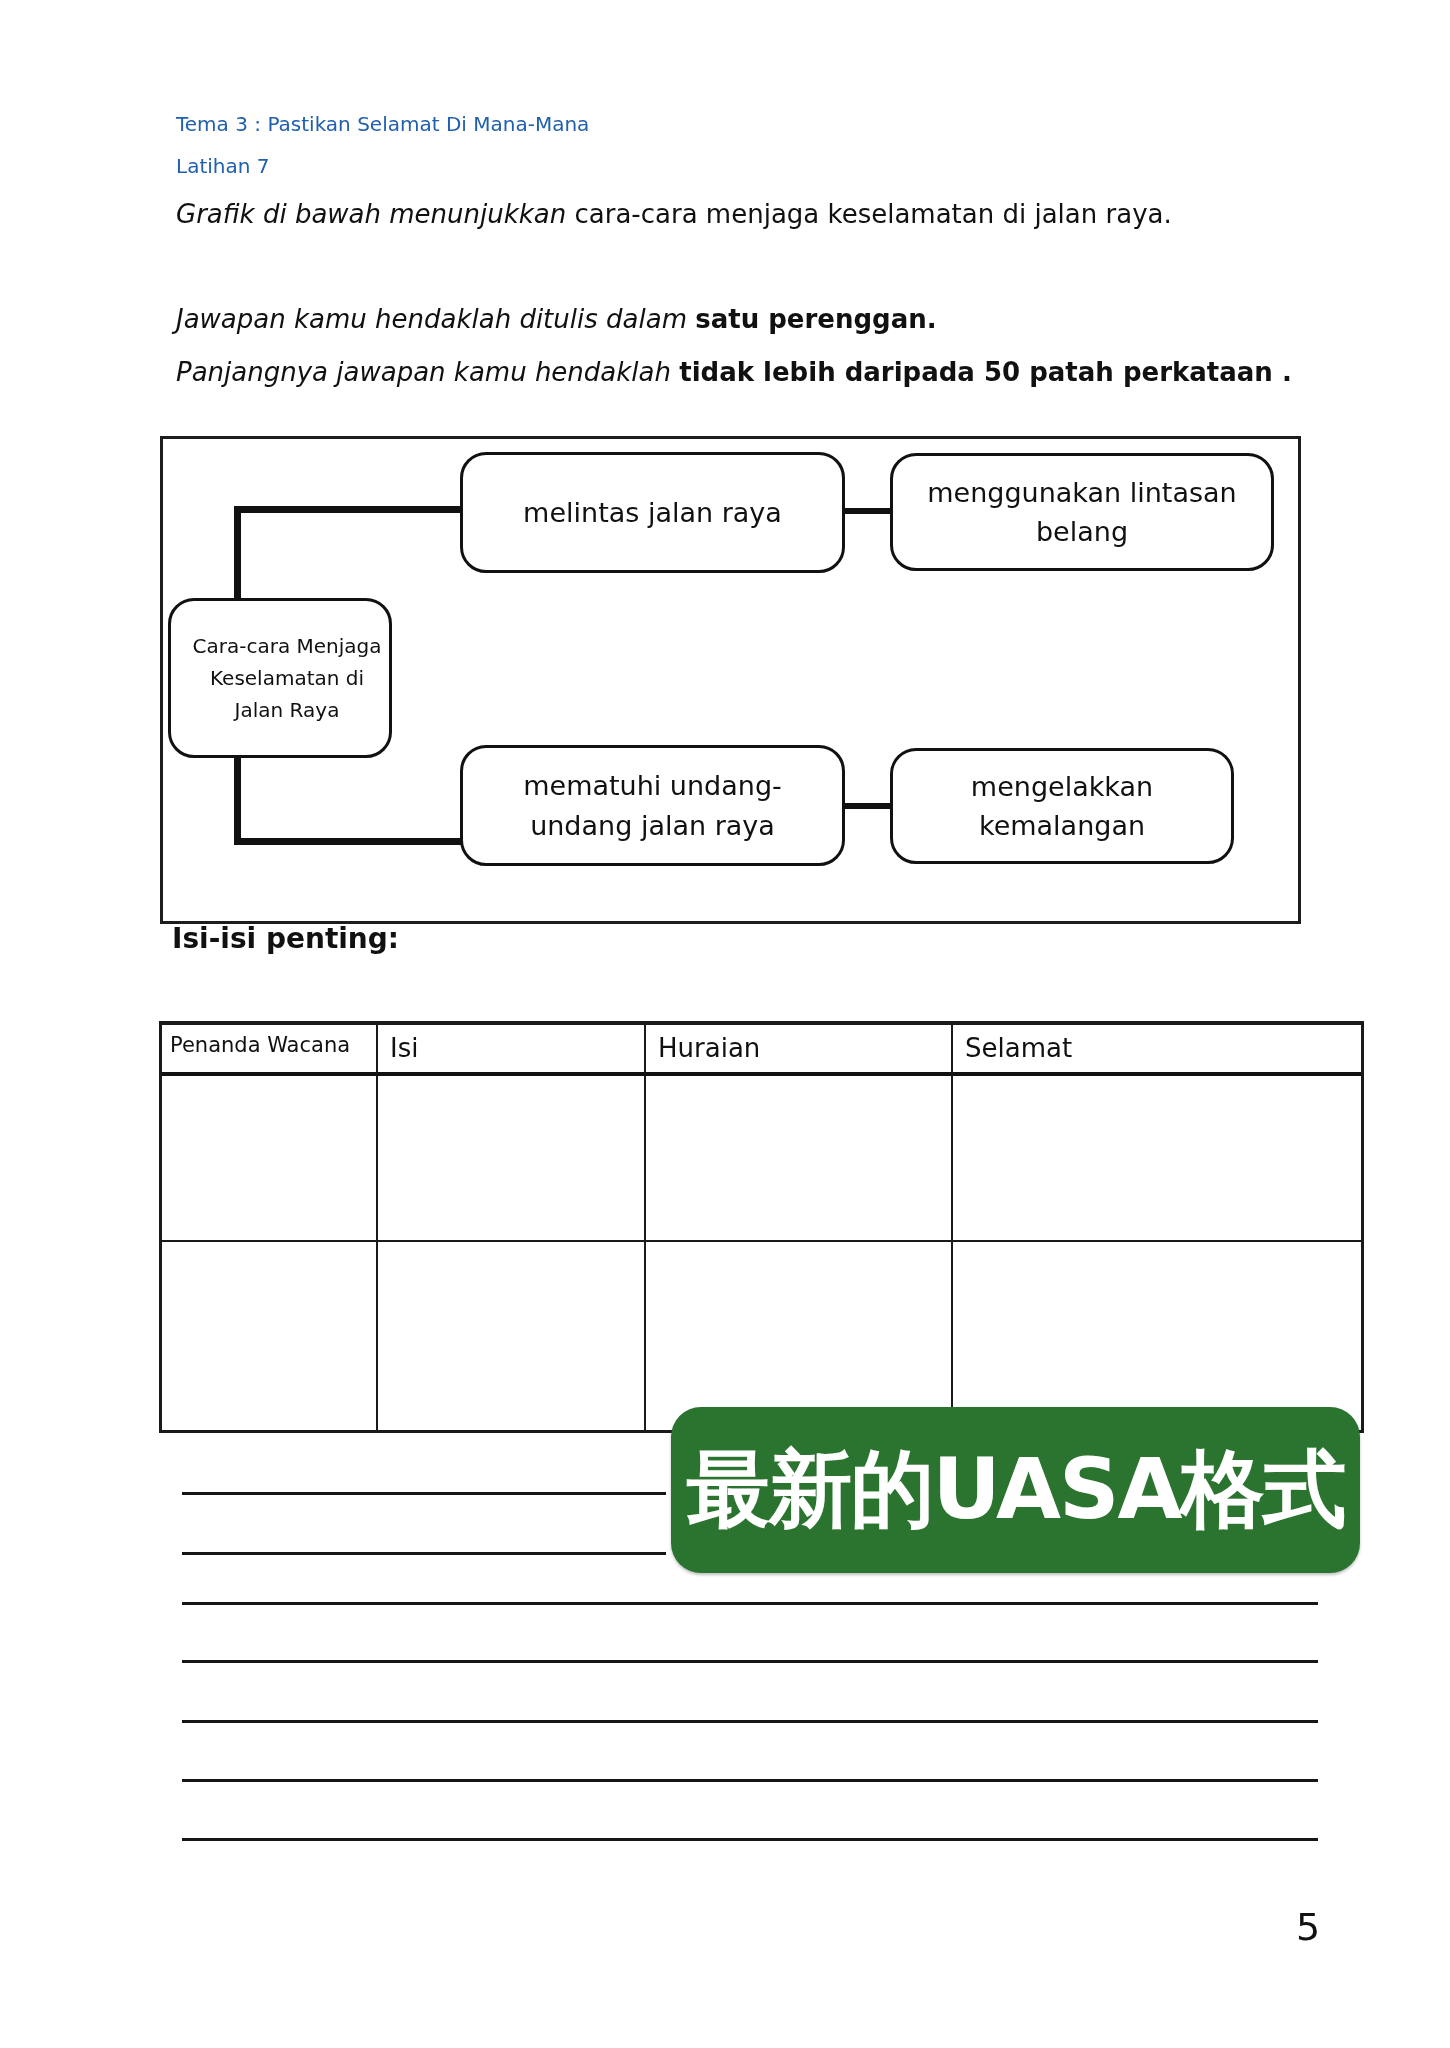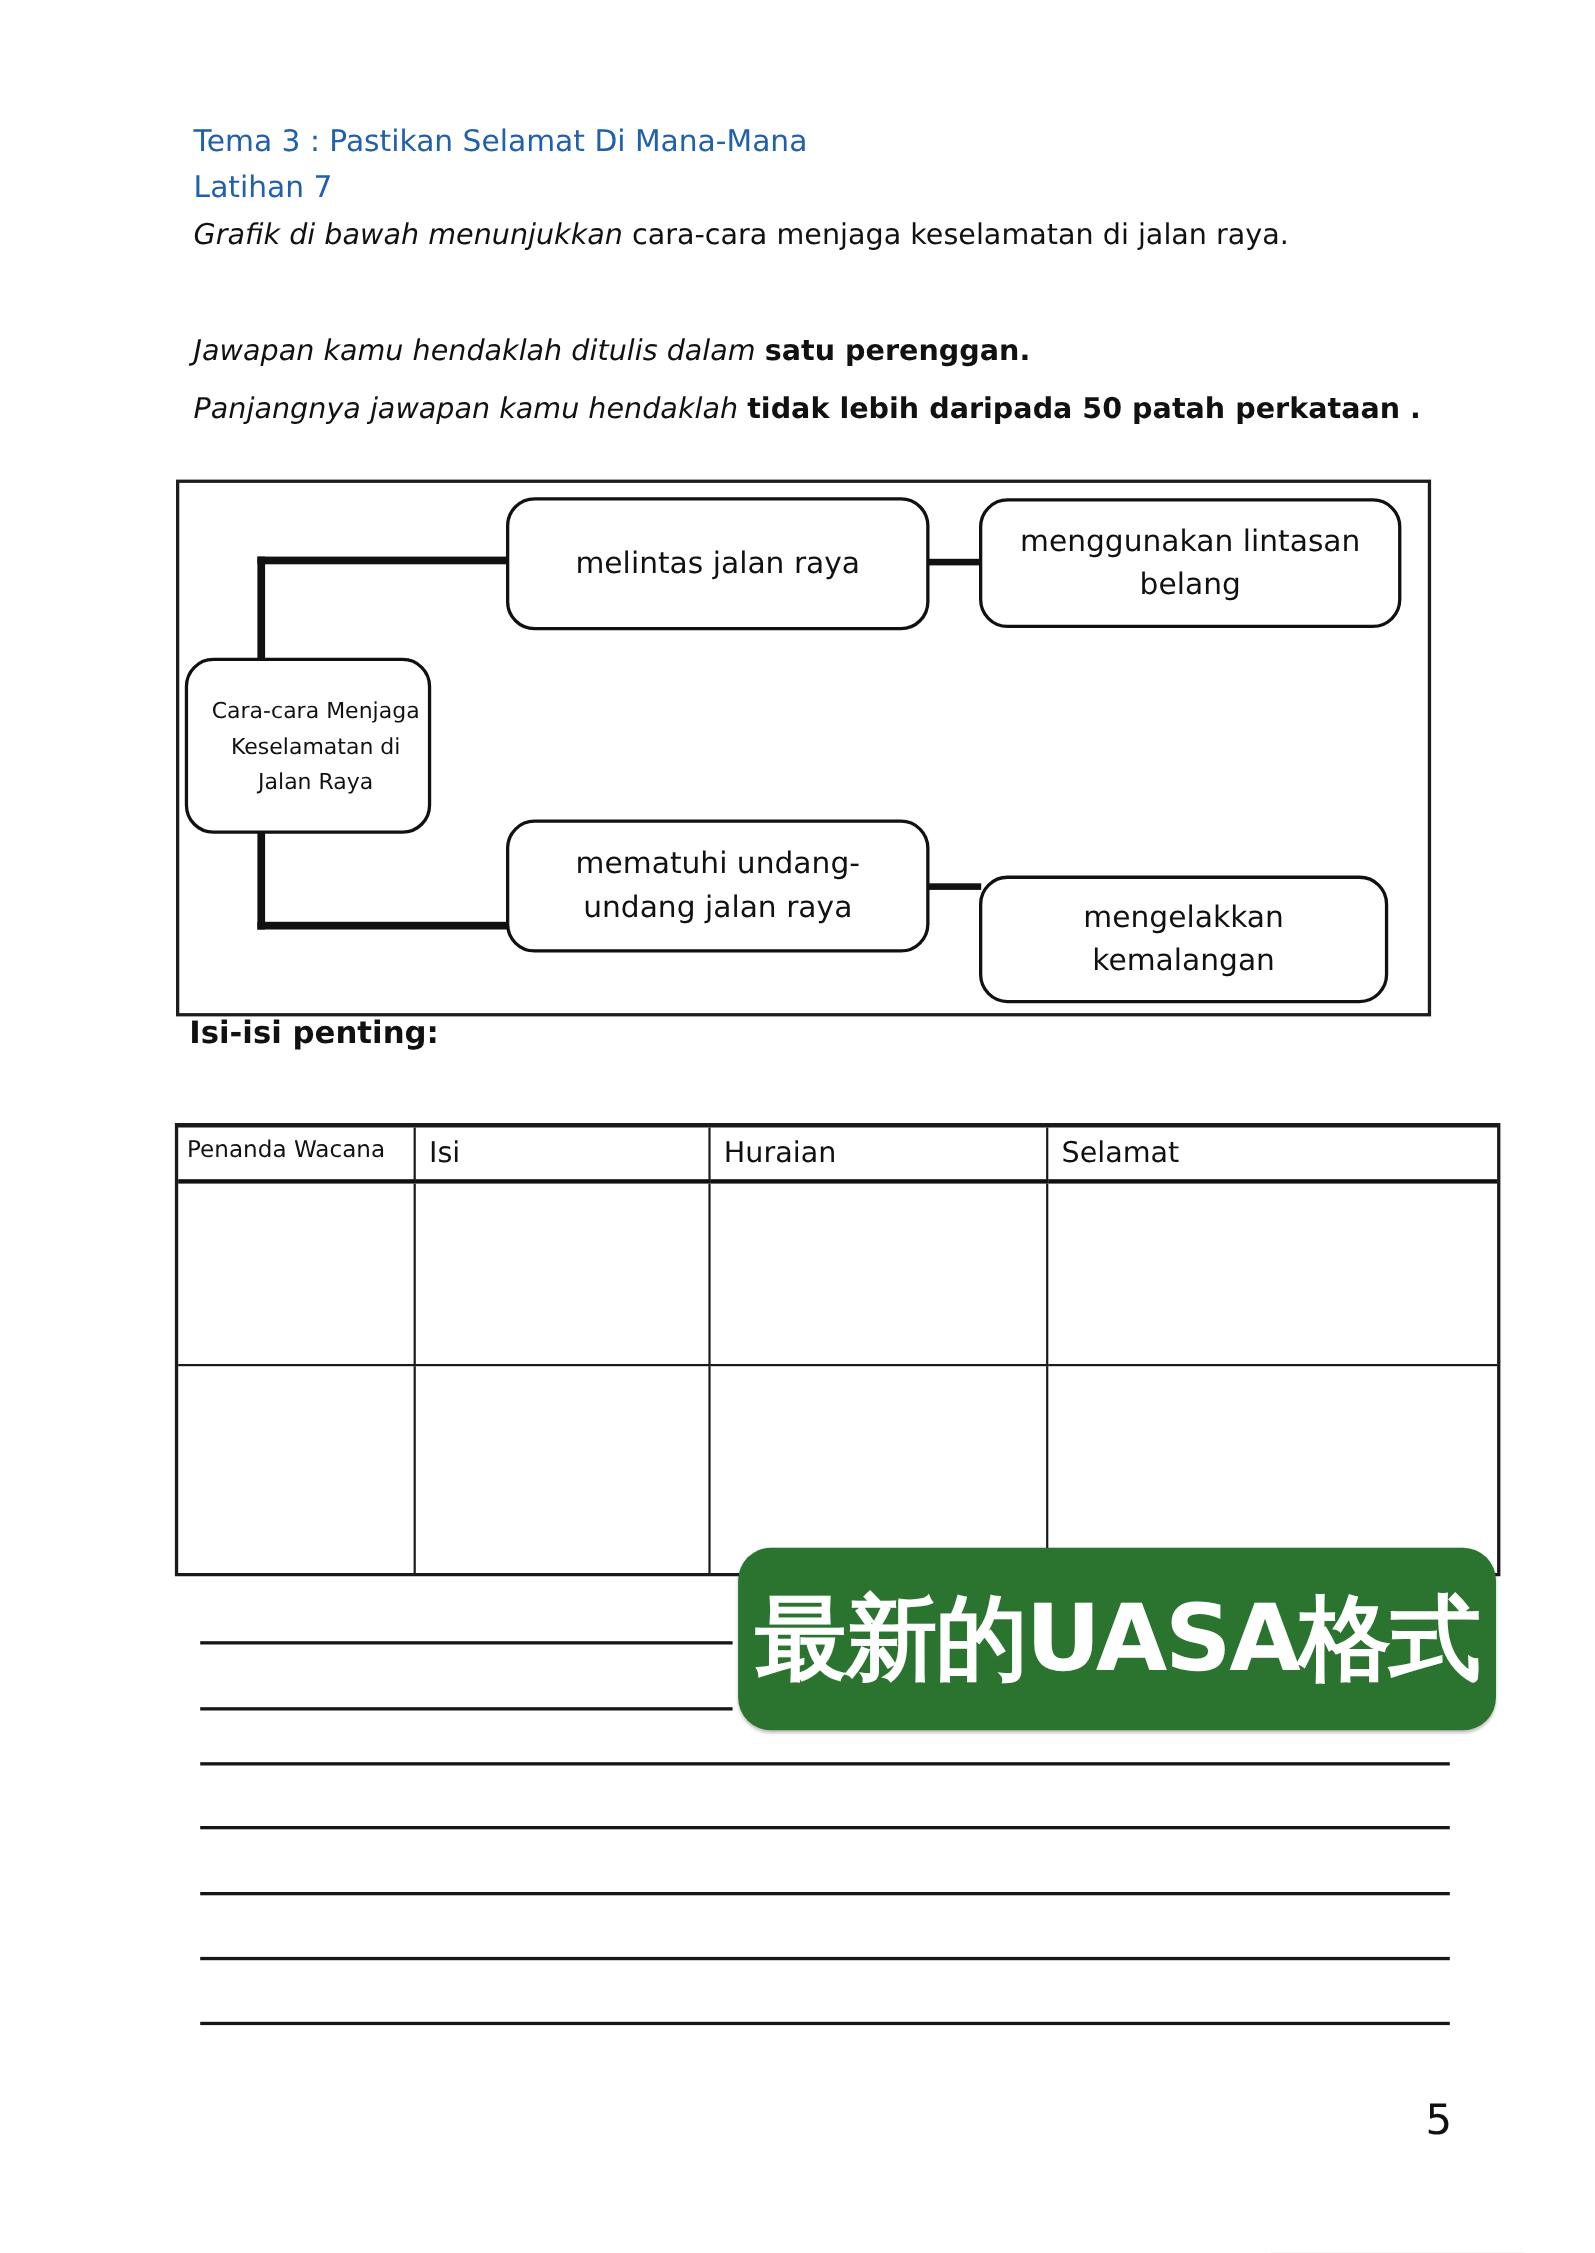--- a/index.html
+++ b/index.html
@@ -7,21 +7,21 @@
     position:relative;
     width:1450px;height:2048px;
     margin:0 auto;
     background:#ffffff;
     font-family:"DejaVu Sans", sans-serif;
     color:#111;
     overflow:hidden;
   }
   .abs{position:absolute;}
   
-  .blue-heading{color:#2060ac;font-size:27px;line-height:1.25;}
+  .blue-heading{color:#2060ac;font-size:20px;line-height:1.25;}
   
   .ins{font-size:26px;line-height:1.25;white-space:nowrap;}
   .it{font-style:italic;}
   .bd{font-weight:bold;}
   
   .frame{border:3px solid #1d1d1d;background:#fff;}
   .dbox{
     border:3px solid #111;border-radius:26px;background:#fff;
     display:flex;align-items:center;justify-content:center;
     text-align:center;font-size:27px;line-height:1.45;padding:4px 12px;
@@ -82,21 +82,21 @@
   <div class="abs conn" style="left:234px;top:506px;width:7px;height:96px;"></div>
   <div class="abs conn" style="left:234px;top:756px;width:7px;height:89px;"></div>
   <div class="abs conn" style="left:234px;top:838px;width:228px;height:7px;"></div>
   <div class="abs conn" style="left:843px;top:508px;width:49px;height:6px;"></div>
   <div class="abs conn" style="left:843px;top:803px;width:49px;height:6px;"></div>
 
   <div class="abs dbox small" style="left:168px;top:598px;width:224px;height:160px;padding-left:20px;">Cara-cara Menjaga Keselamatan di Jalan Raya</div>
   <div class="abs dbox" style="left:460px;top:452px;width:385px;height:121px;">melintas jalan raya</div>
   <div class="abs dbox" style="left:890px;top:453px;width:384px;height:118px;">menggunakan lintasan belang</div>
   <div class="abs dbox" style="left:460px;top:745px;width:385px;height:121px;">mematuhi undang-undang jalan raya</div>
-  <div class="abs dbox" style="left:890px;top:748px;width:372px;height:116px;margin-top:48px;">mengelakkan kemalangan</div>
+  <div class="abs dbox" style="left:890px;top:748px;width:344px;height:116px;">mengelakkan kemalangan</div>
 
   <div class="abs section-title" style="left:172px;top:922px;">Isi-isi penting:</div>
 
   <div class="abs table" style="left:159px;top:1021px;">
     <div class="cell head c0">Penanda Wacana</div>
     <div class="cell head">Isi</div>
     <div class="cell head">Huraian</div>
     <div class="cell head lastcol">Selamat</div>
 
     <div class="cell"></div>

